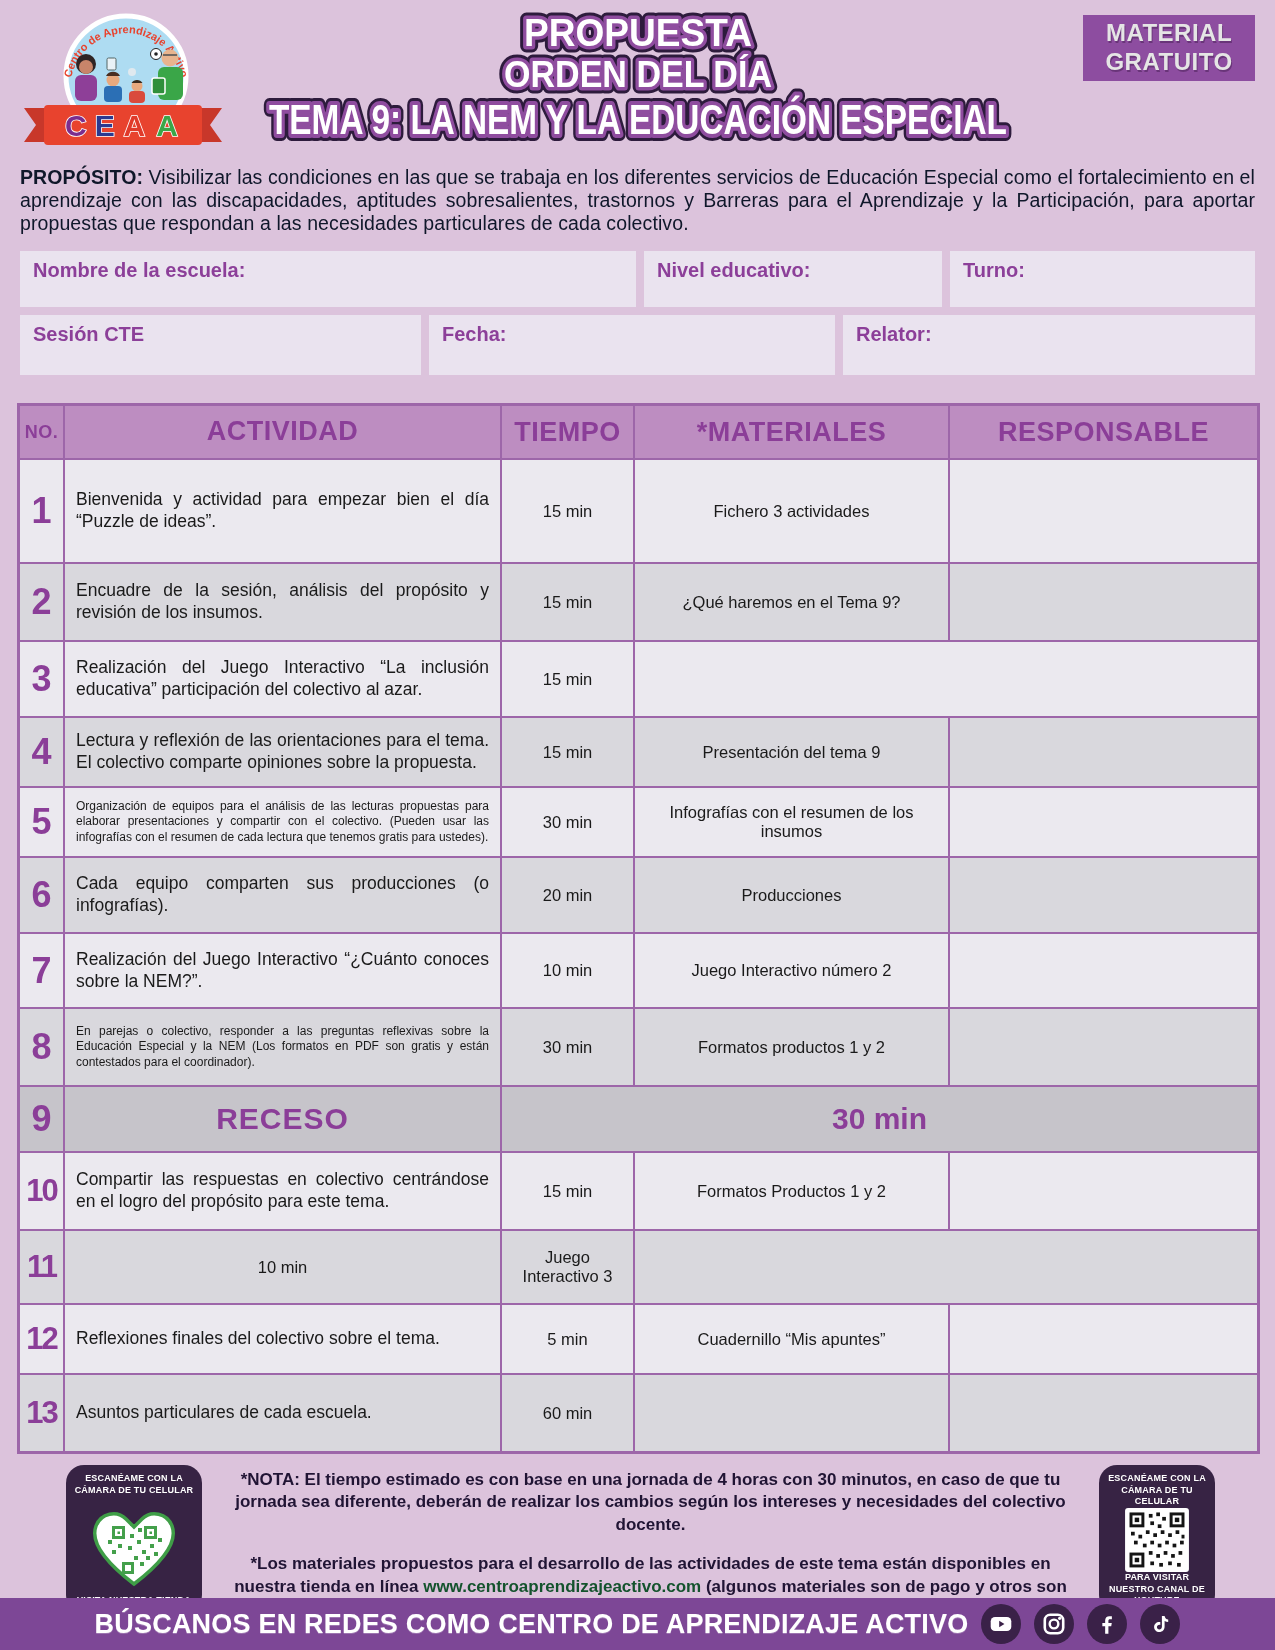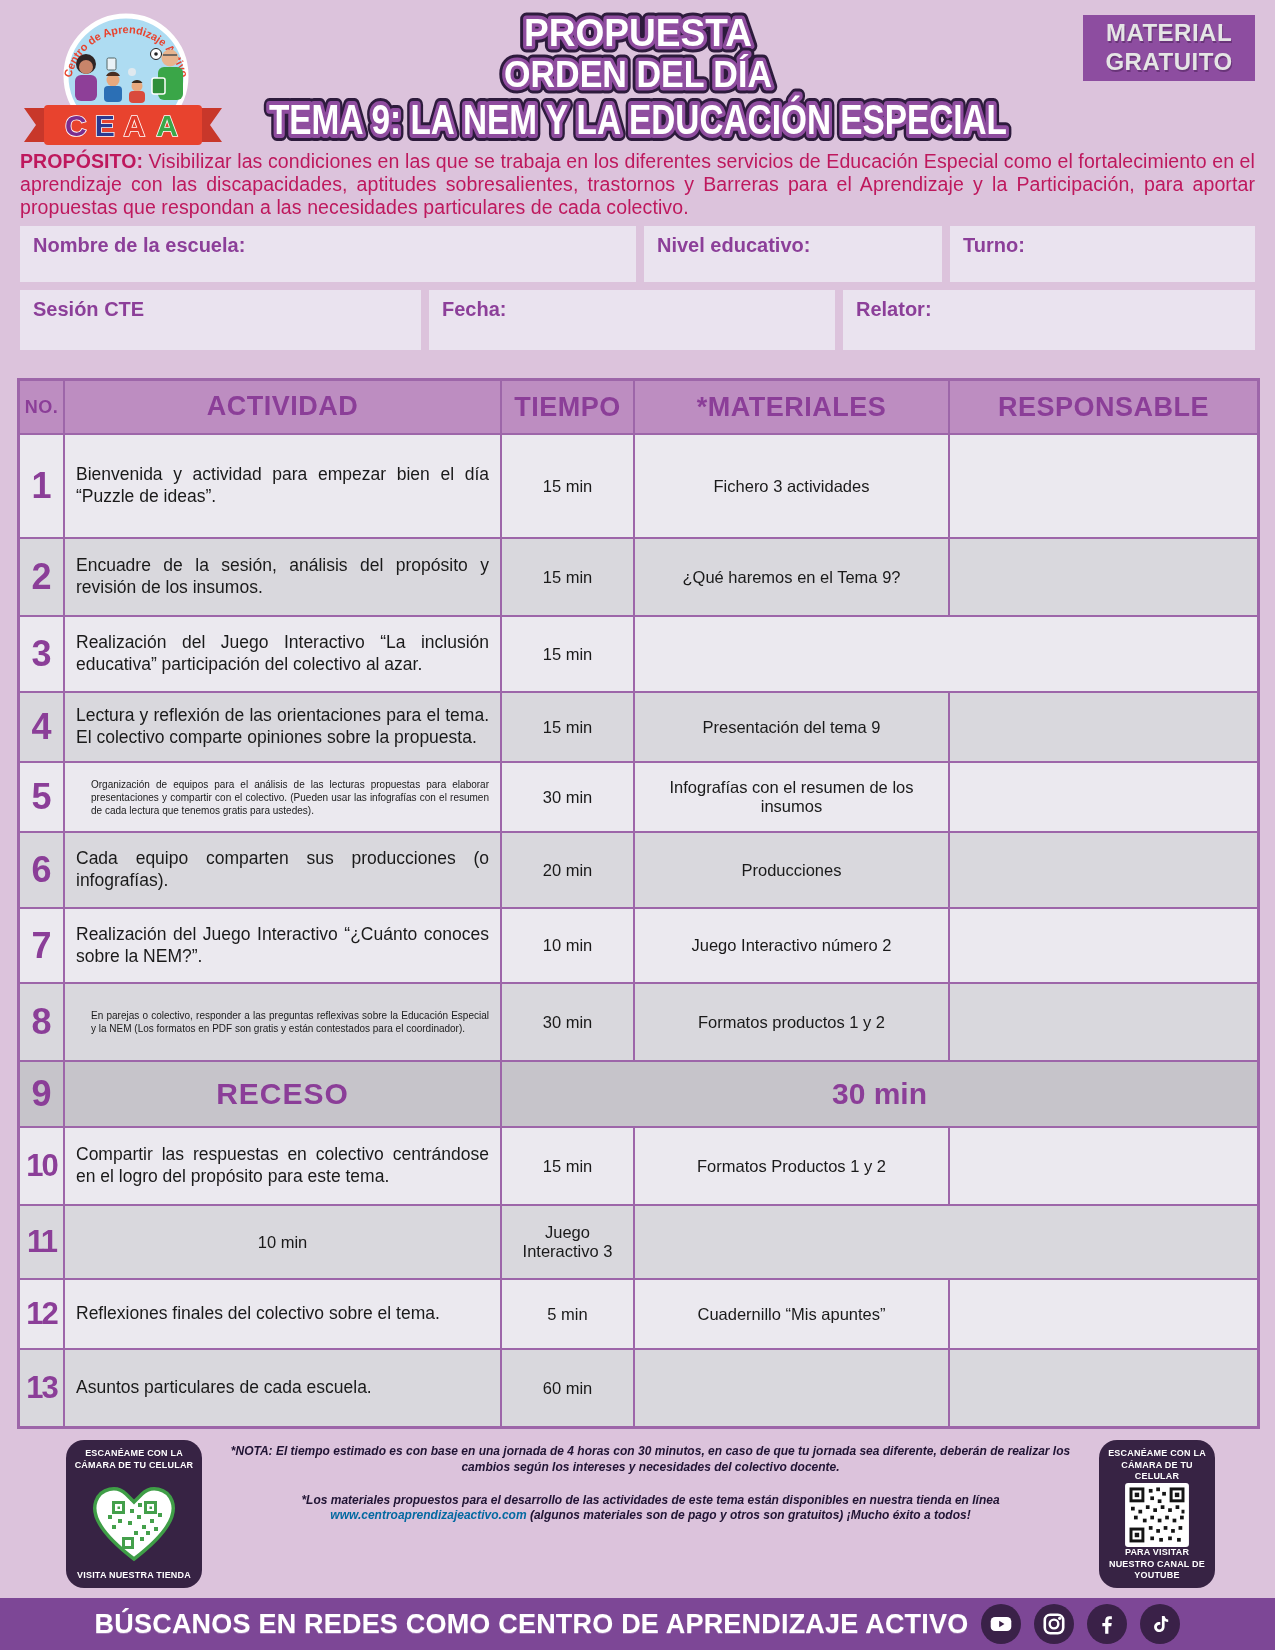--- a/index.html
+++ b/index.html
@@ -20,22 +20,22 @@
   .title-stroke-inner { font-family:"Liberation Sans",sans-serif; font-weight:bold;
     stroke:#8f4d9f; fill:#ffffff; paint-order:stroke; stroke-linejoin:round; }
   .badge {
     position:absolute; right:20px; top:15px; width:172px; height:66px;
     background:#8d4da0; color:#e5e5e5; font-weight:bold; font-size:24px;
     display:flex; flex-direction:column; align-items:center; justify-content:center;
     line-height:1.2; text-shadow:1px 2px 0 rgba(40,10,50,.35); letter-spacing:.5px;
   }
   
   .proposito {
-    margin:0 20px; font-size:19.5px; line-height:1.18; text-align:justify;
-    color:#be185d; letter-spacing:.1px;
+    margin:16px 20px; font-size:19.5px; line-height:1.18; text-align:justify;
+    color:#0f172a; letter-spacing:.1px;
   }
   .proposito b { font-weight:bold; }
   
   .form-section { margin:7px 20px 0 20px; }
   .form-row { display:flex; gap:8px; margin-bottom:8px; }
   .field-box { background:#eae3ef; height:56px; }
   .form-row.second .field-box { height:60px; }
   .field-label {
     display:block; padding:8px 13px; color:#8c3f99; font-weight:bold; font-size:20px;
   }
@@ -54,21 +54,21 @@
   .thead { background:#bd8dc1; min-height:54px; }
   .thead > div { justify-content:center; color:#8b3e98; font-weight:bold;
     font-size:27px; letter-spacing:.5px; }
   .thead > div.cell-no { font-size:18px; }
   .light { background:#ebe9ef; }
   .dark  { background:#d9d8dd; }
   .receso{ background:#c6c4ca; }
   .cell-no { justify-content:center; color:#8b3e98; font-weight:bold; font-size:36px; }
   .r10 .cell-no,.r11 .cell-no,.r12 .cell-no,.r13 .cell-no { font-size:31px; letter-spacing:-2px; }
   .cell-act { padding:1px 11px; font-size:17.5px; line-height:1.24; text-align:justify; }
-  .small .cell-act { font-size:10px; line-height:1.3;margin-left:15px; }
+  .small .cell-act { font-size:12px; line-height:1.3; }
   .cell-time,.cell-mat,.cell-resp { justify-content:center; text-align:center;
     font-size:16.5px; padding:4px 10px; }
   .receso .cell-act { justify-content:center; text-align:center; color:#8b3e98;
     font-weight:bold; font-size:30px; letter-spacing:1px; }
   .cell-merge { grid-column:3 / 6; justify-content:center; color:#8b3e98;
     font-weight:bold; font-size:30px; }
   .r1{min-height:104px}.r2{min-height:78px}.r3{min-height:76px}.r4{min-height:70px}
   .r5{min-height:70px}.r6{min-height:76px}.r7{min-height:75px}.r8{min-height:78px}
   .r9{min-height:66px}.r10{min-height:78px}.r11{min-height:74px}.r12{min-height:70px}
   .r13{min-height:76px}
@@ -76,23 +76,23 @@
   .footer-notes { display:flex; margin:11px 60px 0 66px; gap:20px; height:148px; }
   .qr-badge {
     background:#372344; border-radius:18px; color:#fff; text-align:center;
     padding:8px 6px 6px 6px; flex-shrink:0;
     display:flex; flex-direction:column; align-items:center; justify-content:space-between;
   }
   .qr-left { width:136px; }
   .qr-right { width:116px; }
   .qr-text { font-size:9px; font-weight:bold; line-height:1.3; letter-spacing:.2px; }
   .notes-center { flex:1; text-align:center; color:#201434; font-weight:bold;
-    font-size:12px; line-height:1.32; padding-top:4px;font-style:italic; }
+    font-size:17px; line-height:1.32; padding-top:4px; }
   .notes-center p + p { margin-top:17px; }
-  .link { color:#0369a1;margin-top:36px; }
+  .link { color:#14532d;margin-top:36px; }
   
   .bottom-bar {
     position:absolute; left:0; bottom:0; width:1275px; height:52px; background:#7d4796;
     display:flex; align-items:center; justify-content:center; gap:13px;
   }
   .bar-text { color:#fff; font-weight:bold; font-size:27px; letter-spacing:.2px;
     text-shadow:0 1px 0 rgba(255,255,255,.25); }
   .icon-circle { width:40px; height:40px; border-radius:50%; background:#3a2148;
     display:flex; align-items:center; justify-content:center; }
 </style>

